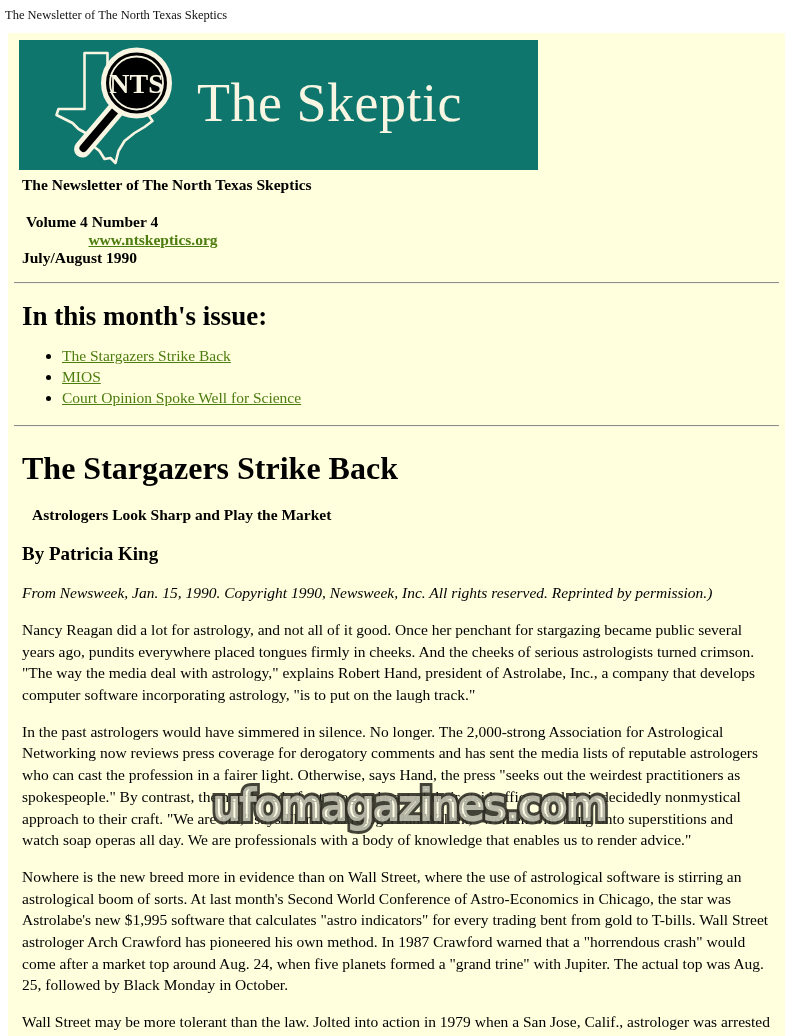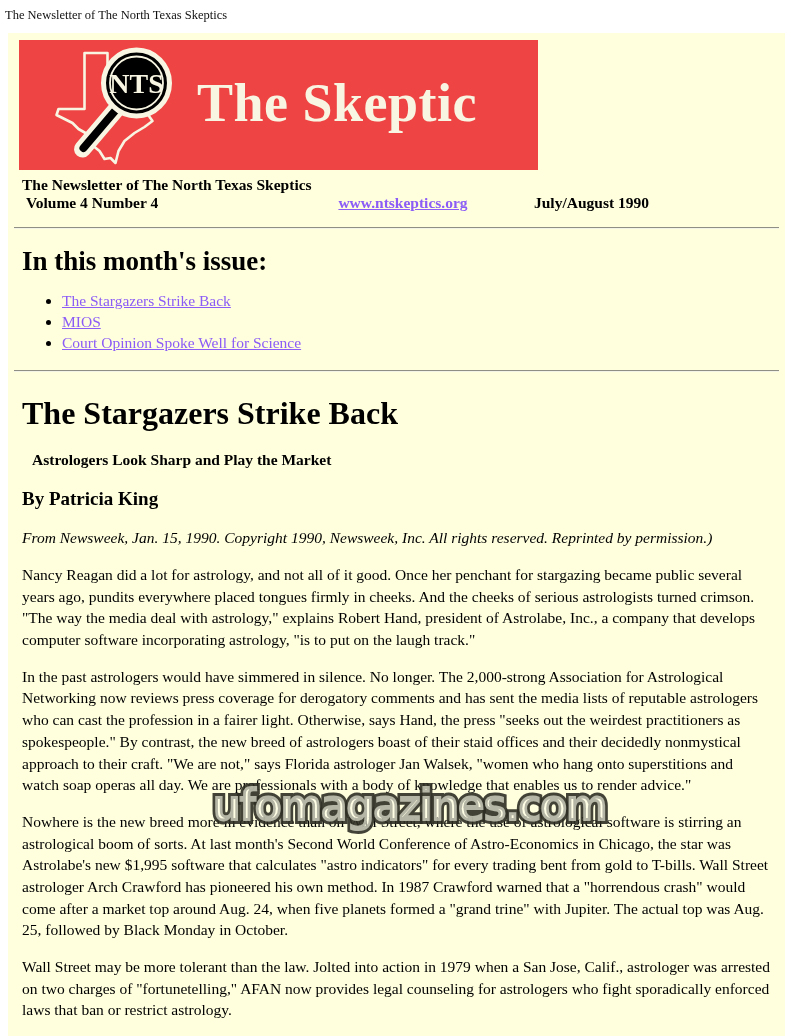--- a/index.html
+++ b/index.html
@@ -26,55 +26,56 @@
     background: #FFFFDE;
     margin: 0 15px 0 8px;
     padding: 7px 14px 10px 14px;
     min-height: 952px;
     position: relative;
   }
 
   
   .banner {
     width: 519px; height: 130px;
-    background: #ef4444;
+    background: #0f766e;
     margin-left: -3px;
     display: flex;
     align-items: center;
   }
   .logo-svg { width: 150px; height: 124px; margin-left: 18px; flex: 0 0 auto; }
   .banner-title {
     color: #F8F6E2;
-    font-weight: bold;
+    font-weight: normal;
     font-size: 54px;
     margin-left: 10px;
     margin-top: -4px;
     letter-spacing: 0.5px;
     white-space: nowrap;
   }
 
   
   .masthead-newsletter {
     font-weight: bold;
     font-size: 15.5px;
     margin: 6px 0 0 0;
   }
   .masthead-row {
     display: flex;
     width: 648px;
-    margin-top: 0;
+    margin-top: 19px;
     font-weight: bold;
     font-size: 15.5px;
     align-items: baseline;
+    flex-direction: column;
   }
   .masthead-vol  { width: 250px; padding-left: 4px; }
   .masthead-link { width: 262px; text-align: center; }
   .masthead-date { flex: 1; }
 
-  a { color: #8b5cf6; text-decoration: underline; }
+  a { color: #4d7c0f; text-decoration: underline; }
   .masthead-link a { font-weight: bold; }
 
   hr.rule {
     border: 0;
     height: 0;
     border-top: 1px solid #8f8f85;
     border-bottom: 1px solid #f4f4e6;
     margin: 15px -8px 14px -8px;
   }
 

